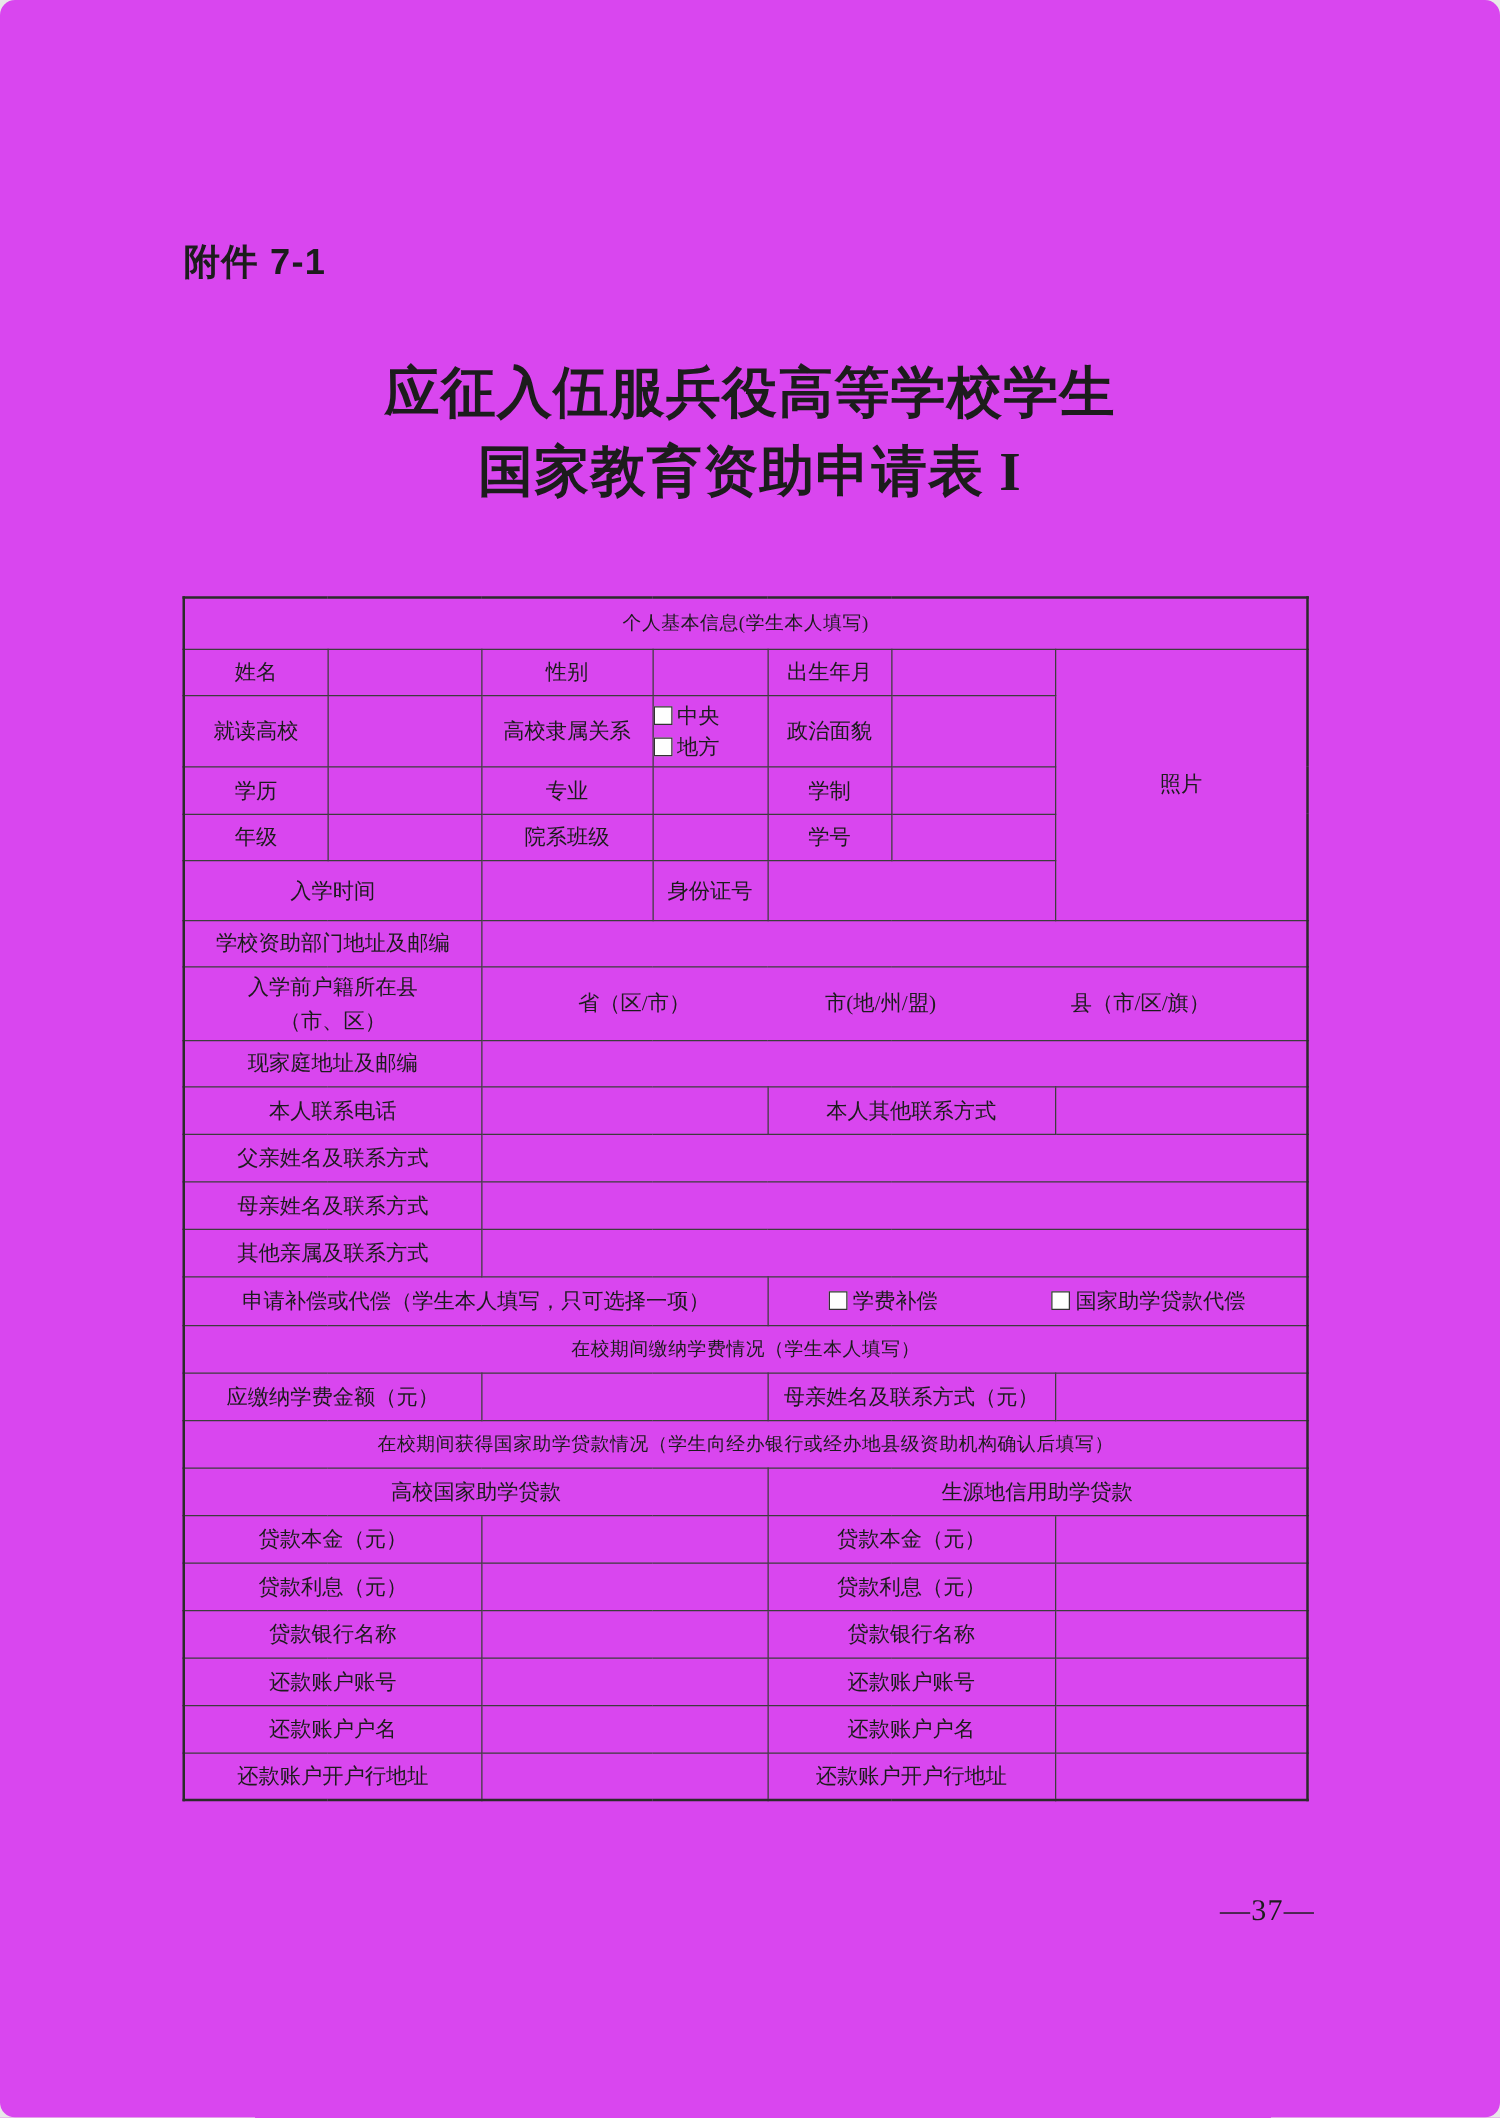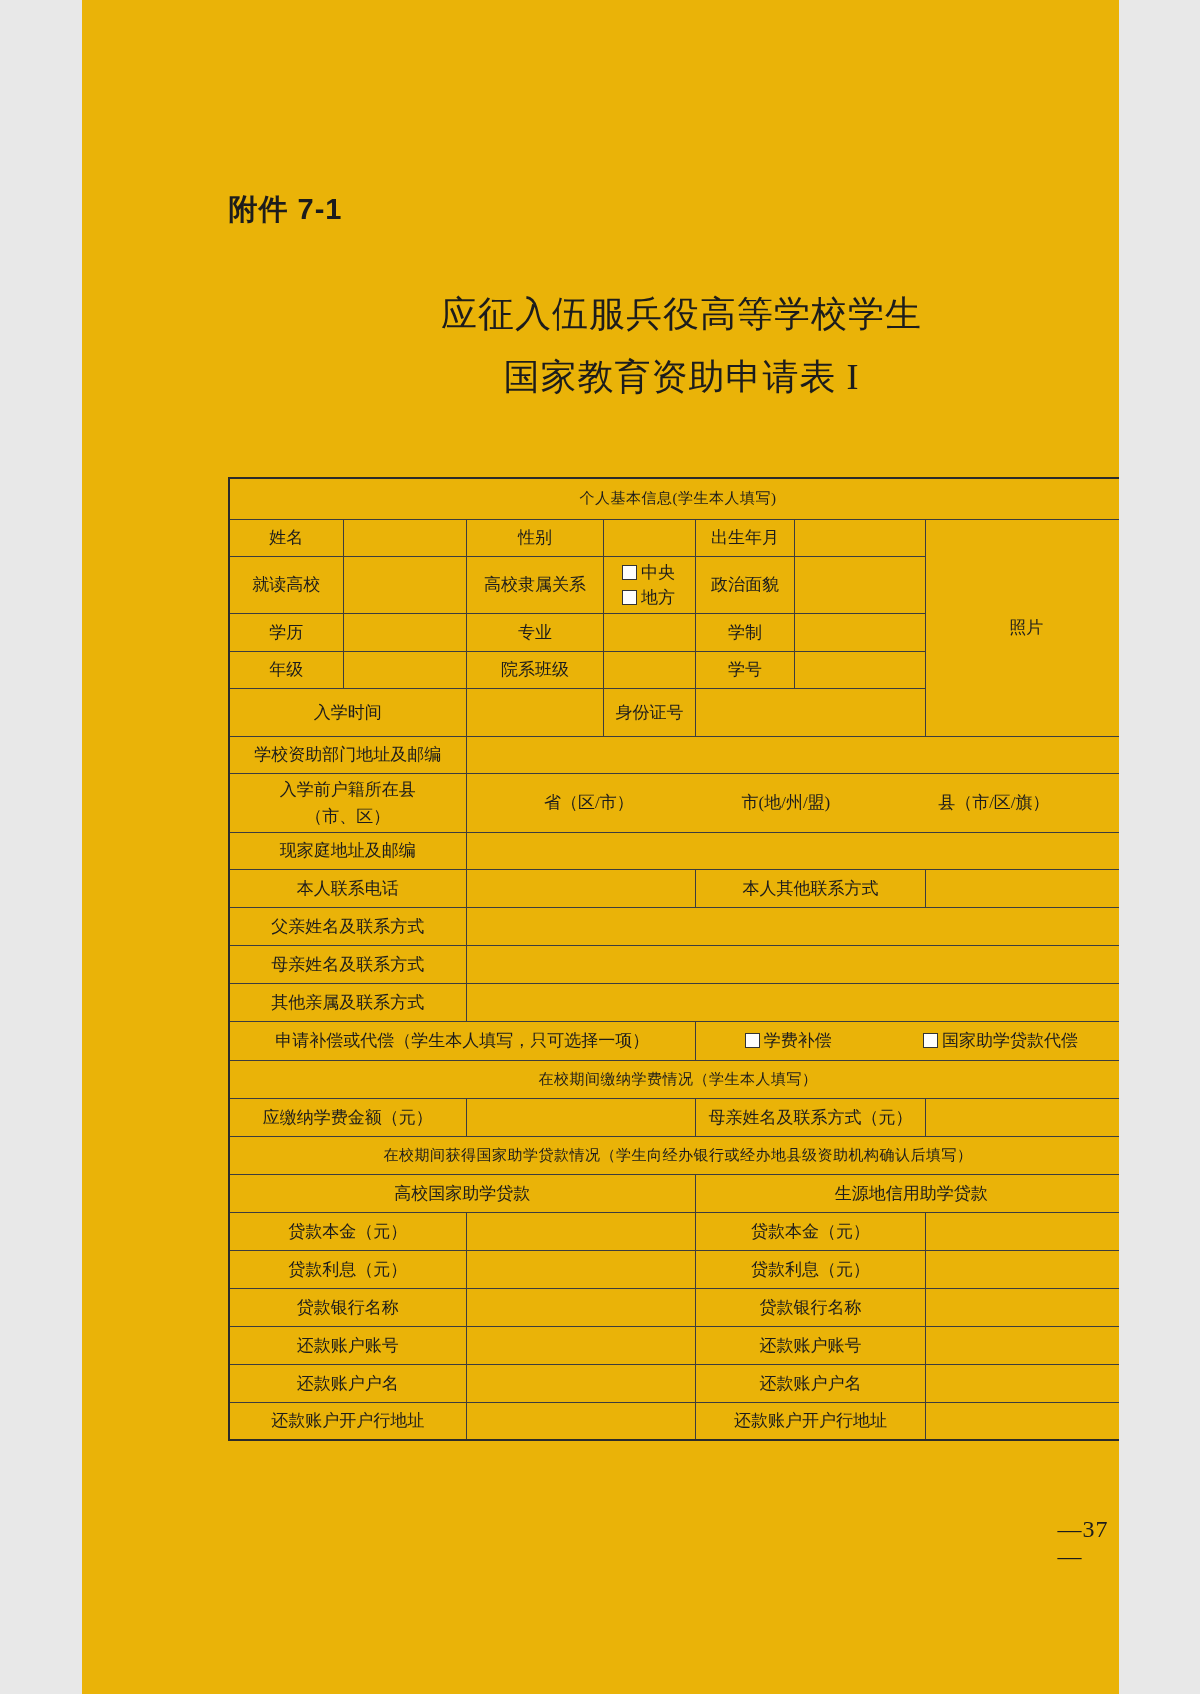--- a/index.html
+++ b/index.html
@@ -1,42 +1,43 @@
 <!DOCTYPE html>
 <html><head>
 <meta charset="utf-8">
 <style>
   * { box-sizing: border-box; margin: 0; padding: 0; }
   html, body { background: #e8e8e8; }
   body { font-family: "Liberation Serif", "DejaVu Serif", serif; color: #1c1c1c; }
   .page {
     position: relative;
-    width: 1037px;
+    width: 1200px;
     height: 1694px;
     margin: 0 auto;
-    background: #eab308;
+    background: #d946ef;
     overflow: hidden;
+    border-radius: 12px;
   }
   .attachment {
     position: absolute;
     left: 147px;
     top: 190px;
     font-family: "Liberation Sans", "DejaVu Sans", sans-serif;
     font-weight: 700;
     font-size: 29px;
     letter-spacing: 1px;
   }
   .title-block {
     position: absolute;
     left: 0;
     top: 283px;
     width: 1200px;
     text-align: center;
-    font-weight: 400;
-    font-size: 36px;
+    font-weight: 700;
+    font-size: 44px;
     line-height: 63px;
     letter-spacing: 1px;
   }
   table.form-table {
     position: absolute;
     left: 146px;
     top: 477px;
     width: 899px;
     table-layout: fixed;
     border-collapse: collapse;
@@ -44,21 +45,21 @@
   }
   .form-table td {
     border: 1px solid #3d3d3d;
     font-size: 17px;
     text-align: center;
     vertical-align: middle;
     padding: 2px 3px;
     overflow: hidden;
   }
   .form-table td.section-hd { font-size: 15px; letter-spacing: 0.5px; }
-  .form-table td.left { text-align: right; padding-left: 18px; }
+  .form-table td.left { text-align: right; padding-left: 0; }
   .cb-line { display: flex; align-items: center; line-height: 25px; white-space: nowrap; }
   .cbox {
     display: inline-block;
     width: 15px; height: 15px;
     border: 1.6px solid #333;
     margin-right: 4px;
     flex: 0 0 auto;
     background: #fefefe;
   }
   .opt-row { display: flex; justify-content: space-around; align-items: center; }

